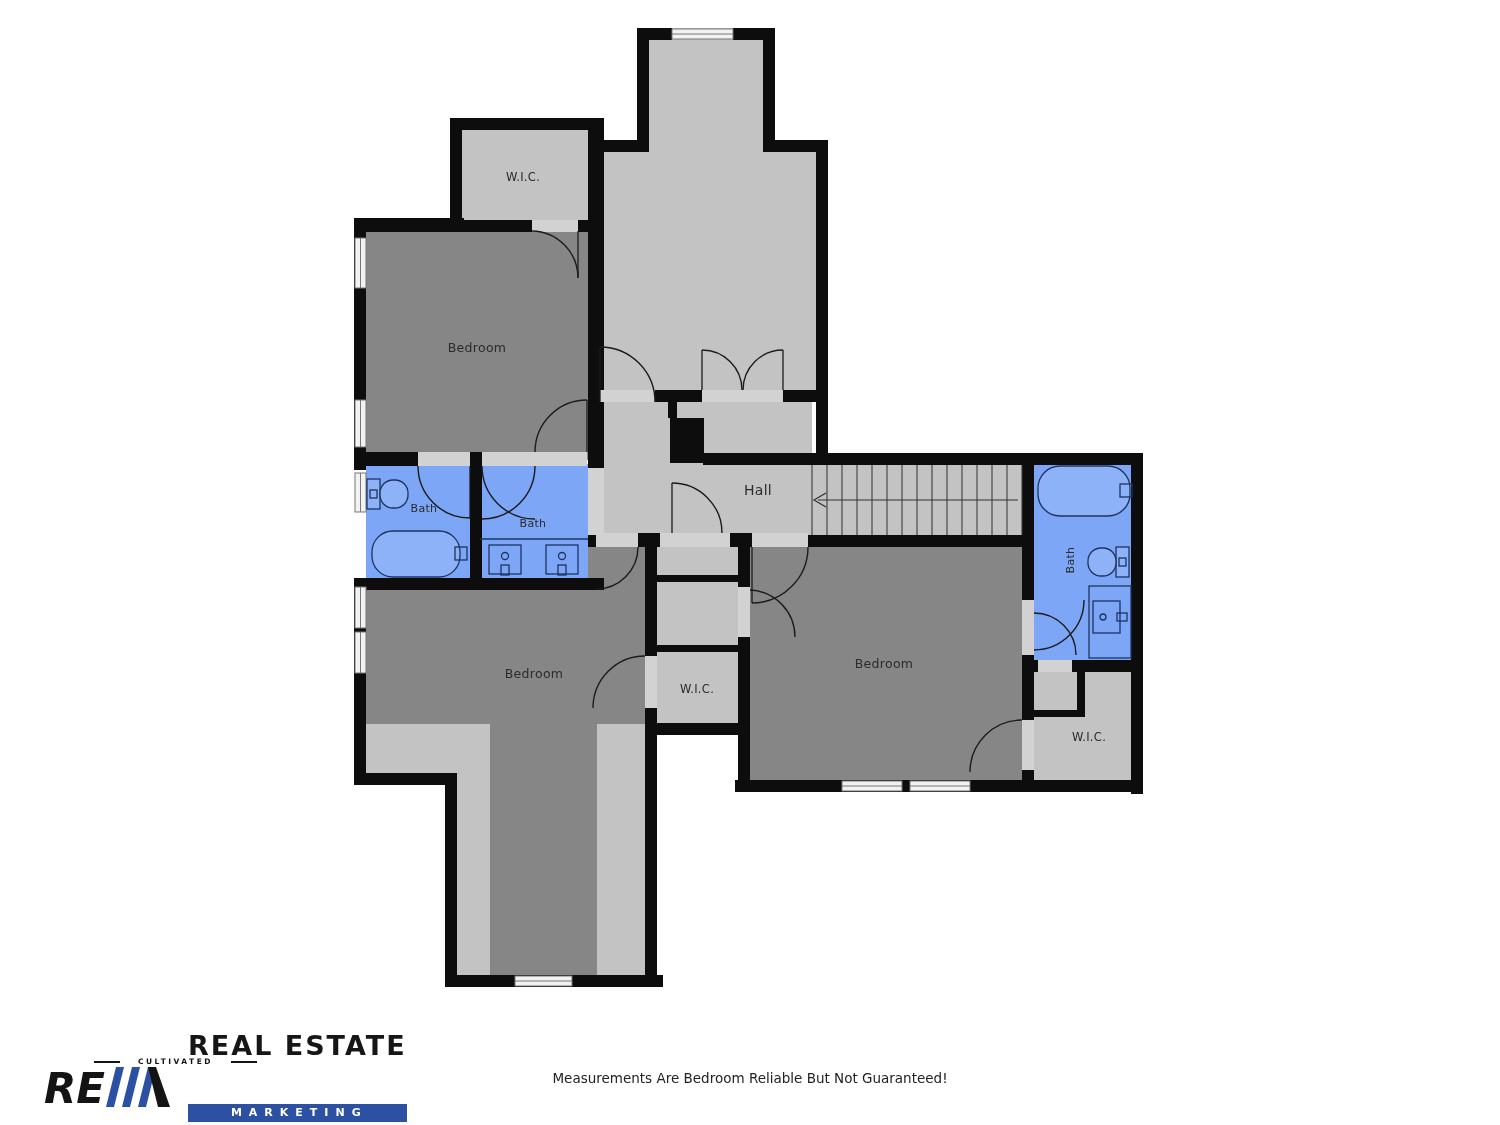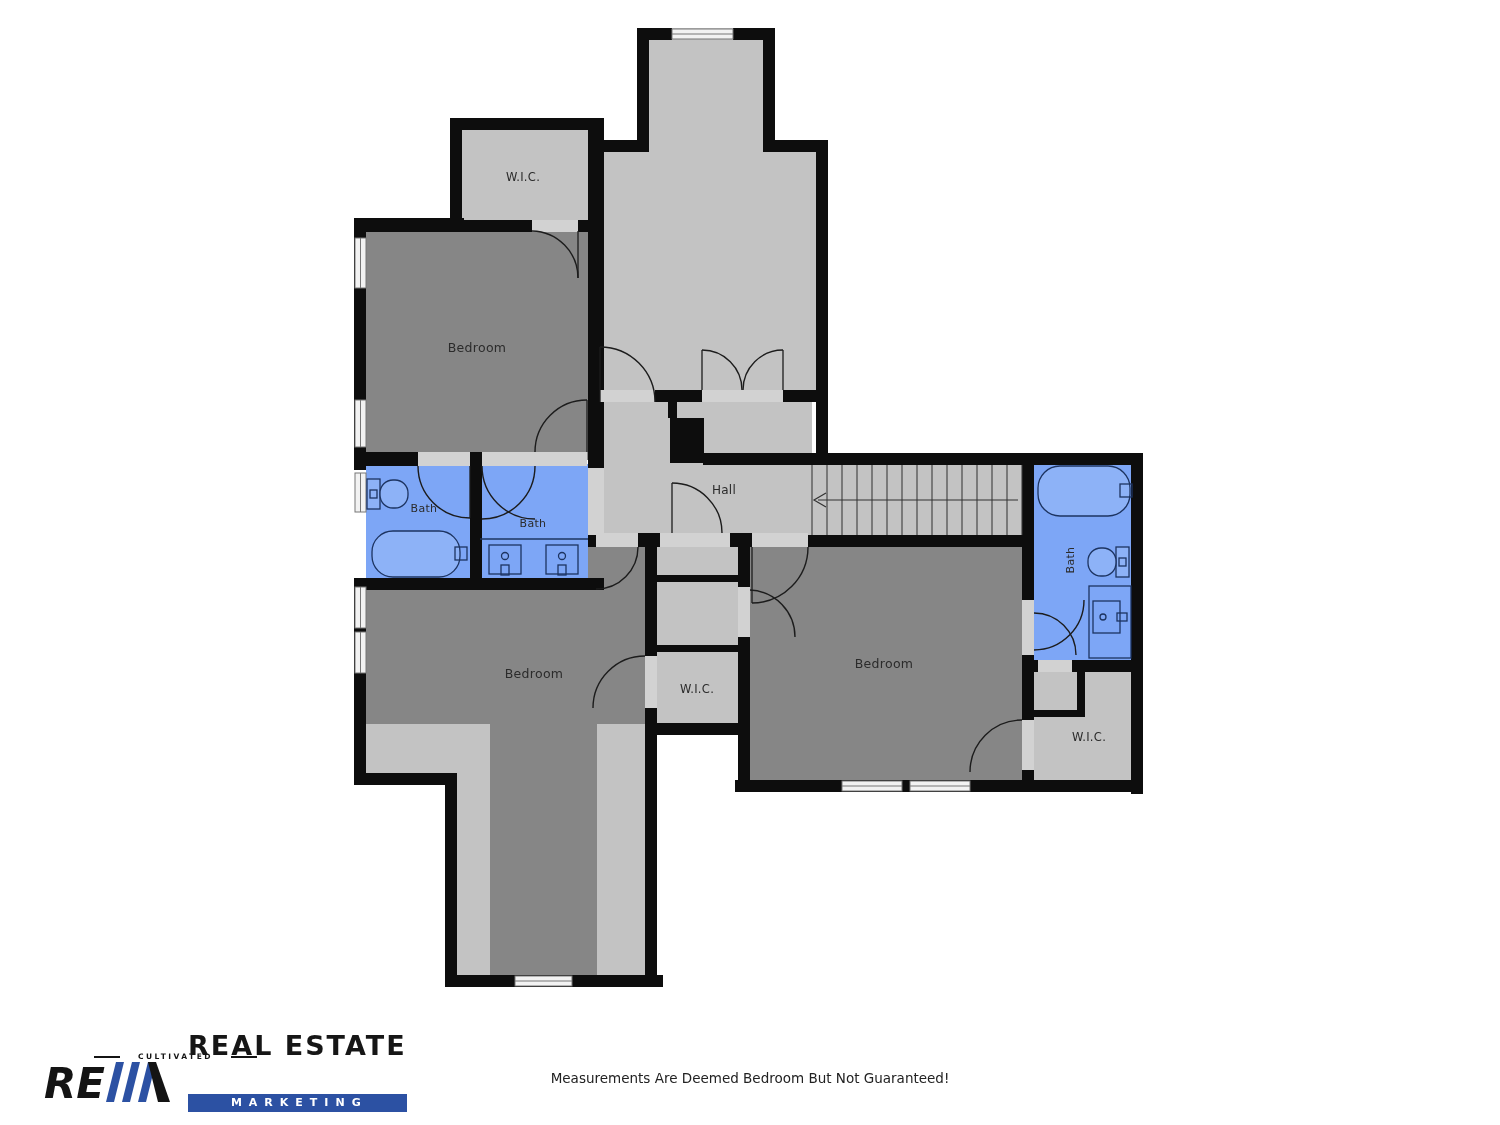--- a/index.html
+++ b/index.html
@@ -32,21 +32,21 @@
   .disclaimer{position:absolute;left:0;right:0;top:40px;text-align:center;
               font-size:13.5px;color:#222;}
   .logo{position:absolute;left:44px;top:2px;display:flex;align-items:center;gap:10px;}
   .logo-mark{position:relative;width:128px;height:64px;}
   .logo-tag{position:absolute;left:50px;top:12px;display:flex;align-items:center;gap:18px;}
   .logo-tag .dash{width:26px;height:2px;background:var(--logo_black);}
   .logo-tag .txt{font-size:7.5px;font-weight:bold;letter-spacing:2.5px;color:var(--logo_black);}
   .logo-text{display:flex;flex-direction:column;margin-left:6px;gap:32px;}
   .logo-brand{font-size:27px;font-weight:bold;letter-spacing:2px;color:#161616;line-height:1.05;}
   .logo-sub{background:var(--logo_blue);color:#fff;text-align:center;font-size:11px;
-            font-weight:bold;letter-spacing:7px;padding:2px 0 3px 4px;margin-top:2px;}
+            font-weight:bold;letter-spacing:7px;padding:2px 0 3px 4px;margin-top:12px;}
 </style>
 </head>
 <body>
 
 <div class="canvas">
 
   <svg class="plan-svg" width="1500" height="1125" viewBox="0 0 1500 1125">
 
     <g>
 
@@ -278,21 +278,21 @@
       <circle class="fxn" cx="1103" cy="617" r="3"></circle>
       <rect class="fxn" x="1117" y="613" width="10" height="8"></rect>
     </g>
   </svg>
 
   <div id="labels">
       <span class="plan-label" style="left: 523px; top: 177px; font-size: 11.5px;">W.I.C.</span>
       <span class="plan-label" style="left: 477px; top: 347px; font-size: 12.5px;">Bedroom</span>
       <span class="plan-label" style="left: 424px; top: 508px; font-size: 11px;">Bath</span>
       <span class="plan-label" style="left: 533px; top: 523px; font-size: 11px;">Bath</span>
-      <span class="plan-label" style="left: 724px; top: 490px; font-size: 12px;">Hall</span>
+      <span class="plan-label" style="left: 758px; top: 490px; font-size: 14px;">Hall</span>
       <span class="plan-label" style="left: 534px; top: 673px; font-size: 12.5px;">Bedroom</span>
       <span class="plan-label" style="left: 697px; top: 689px; font-size: 11.5px;">W.I.C.</span>
       <span class="plan-label" style="left: 884px; top: 663px; font-size: 12.5px;">Bedroom</span>
       <span class="plan-label rot" style="left: 1070px; top: 560px; font-size: 11px;">Bath</span>
       <span class="plan-label" style="left: 1089px; top: 737px; font-size: 11.5px;">W.I.C.</span>
     </div>
 
   <div class="footer">
     <div class="logo">
       <div class="logo-mark">
@@ -307,15 +307,15 @@
           <path d="M 78 42 L 88 2 L 96 2 L 86 42 Z" fill="var(--logo_blue)"></path>
           <path d="M 94 42 L 104 2 L 112 2 L 102 42 Z" fill="var(--logo_blue)"></path>
           <path d="M 104 2 L 112 2 L 126 42 L 114 42 Z" fill="var(--logo_black)"></path>
         </svg>
       </div>
       <div class="logo-text">
         <span class="logo-brand">REAL ESTATE</span>
         <span class="logo-sub">MARKETING</span>
       </div>
     </div>
-    <div class="disclaimer">Measurements Are Deemed Bedroom But Not Guaranteed!</div>
+    <div class="disclaimer">Measurements Are Bedroom Reliable But Not Guaranteed!</div>
   </div>
 </div>
 
 </body></html>

